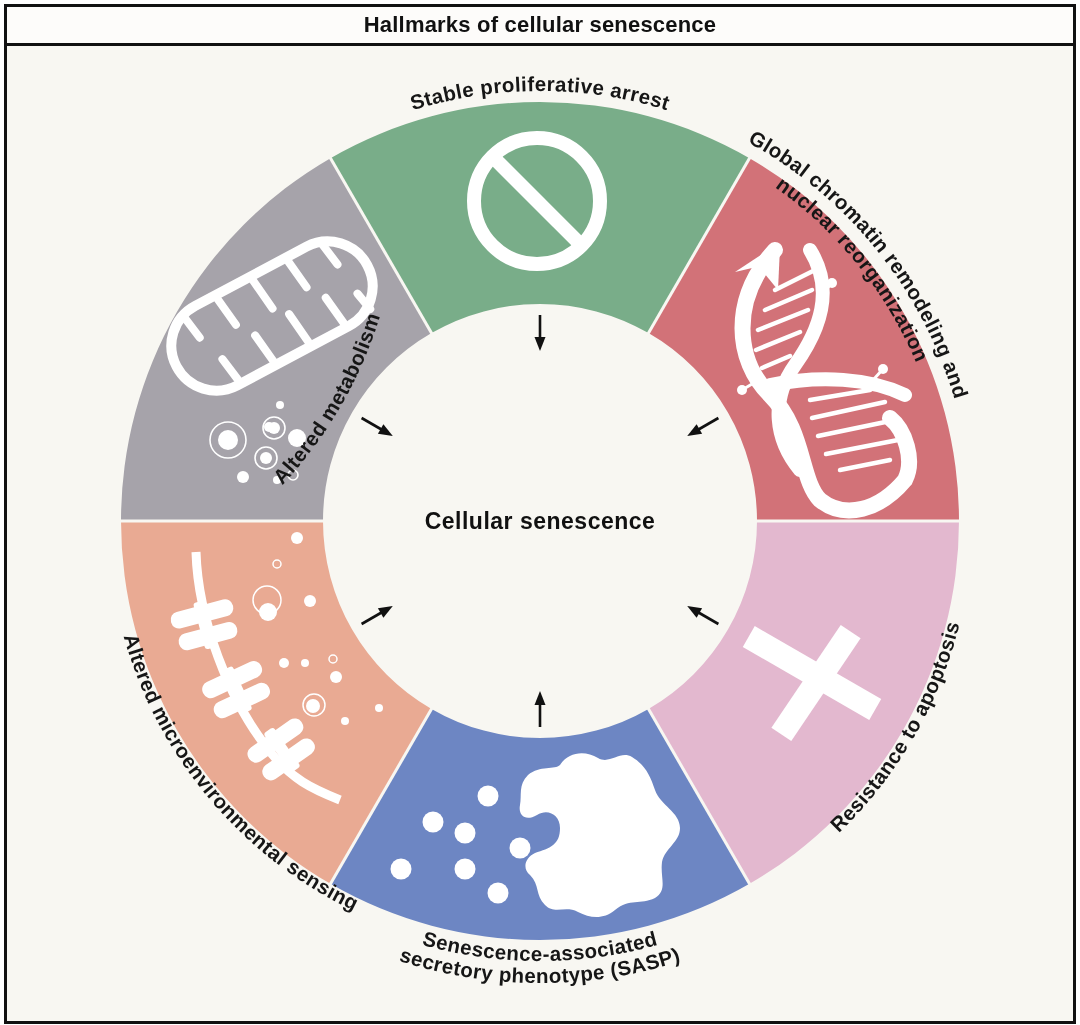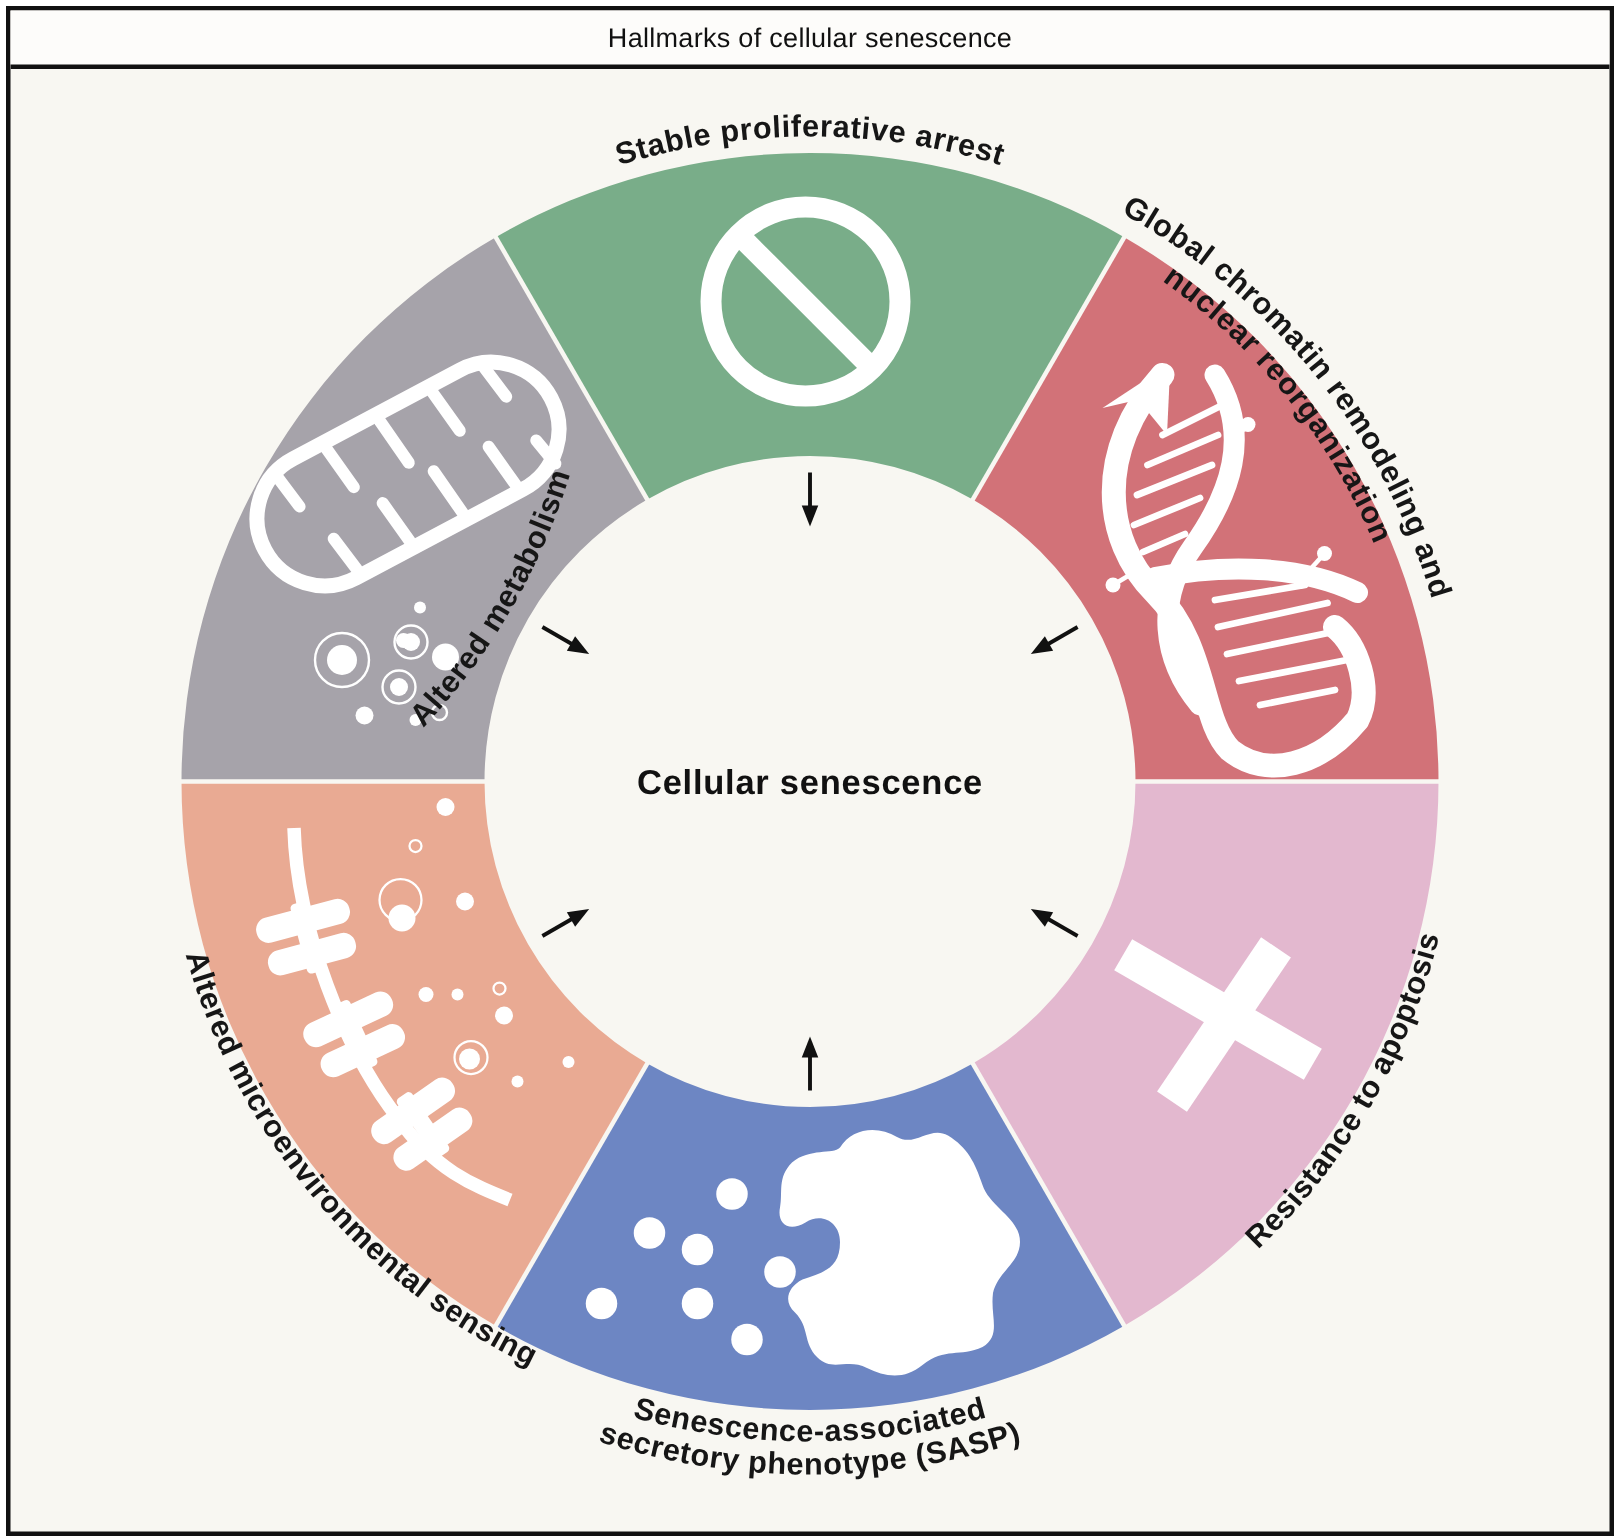--- a/index.html
+++ b/index.html
@@ -6,21 +6,21 @@
   body { width: 1080px; height: 1025px; position: relative; overflow: hidden; font-family: "Liberation Sans", sans-serif; }
   #frame {
     position: absolute; left: 4px; top: 4px; width: 1066px; height: 1014px;
     border: 3px solid #111; background: #f8f7f2;
   }
   #title-bar {
     position: absolute; left: 0; top: 0; right: 0; height: 36px;
     background: #fdfcfa; border-bottom: 3px solid #111;
     display: flex; align-items: center; justify-content: center;
   }
-  #title-text { font-weight: normal; font-size: 18px; color: #111; letter-spacing: 0.2px; }
+  #title-text { font-weight: bold; font-size: 22px; color: #111; letter-spacing: 0.2px; }
   #diagram { position: absolute; left: 0; top: 0; width: 1080px; height: 1025px; }
   .seg-label { font-family: "Liberation Sans", sans-serif; font-weight: bold; font-size: 20.5px; fill: #161616; letter-spacing: 0.4px; }
   .center-label { font-family: "Liberation Sans", sans-serif; font-weight: bold; font-size: 23px; fill: #111; letter-spacing: 0.5px; }
 </style>
 </head>
 <body>
 
 <div id="frame">
   <div id="title-bar">
     <span id="title-text">Hallmarks of cellular senescence</span>

